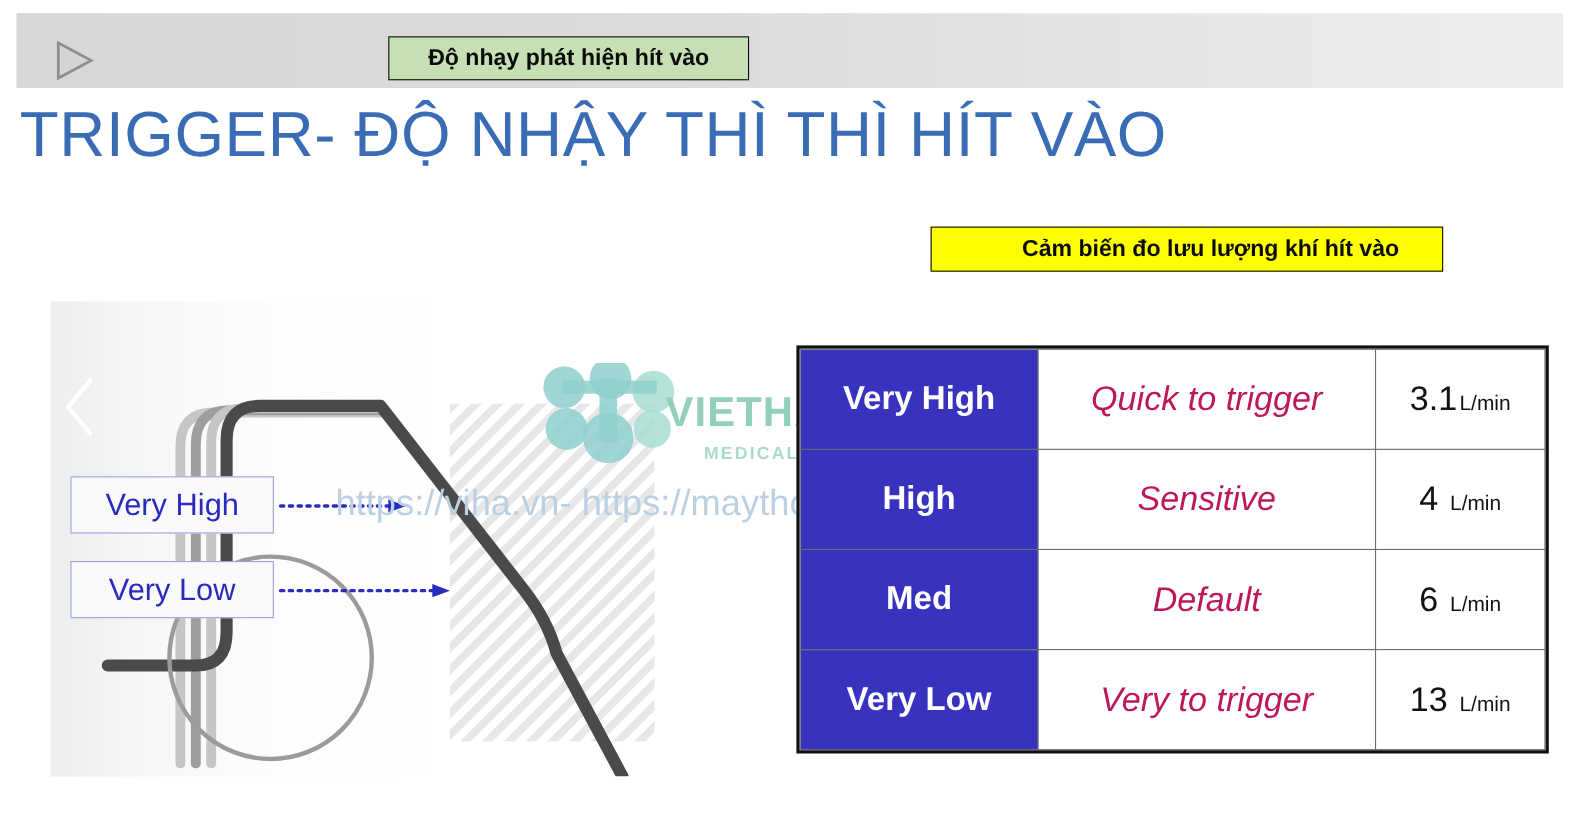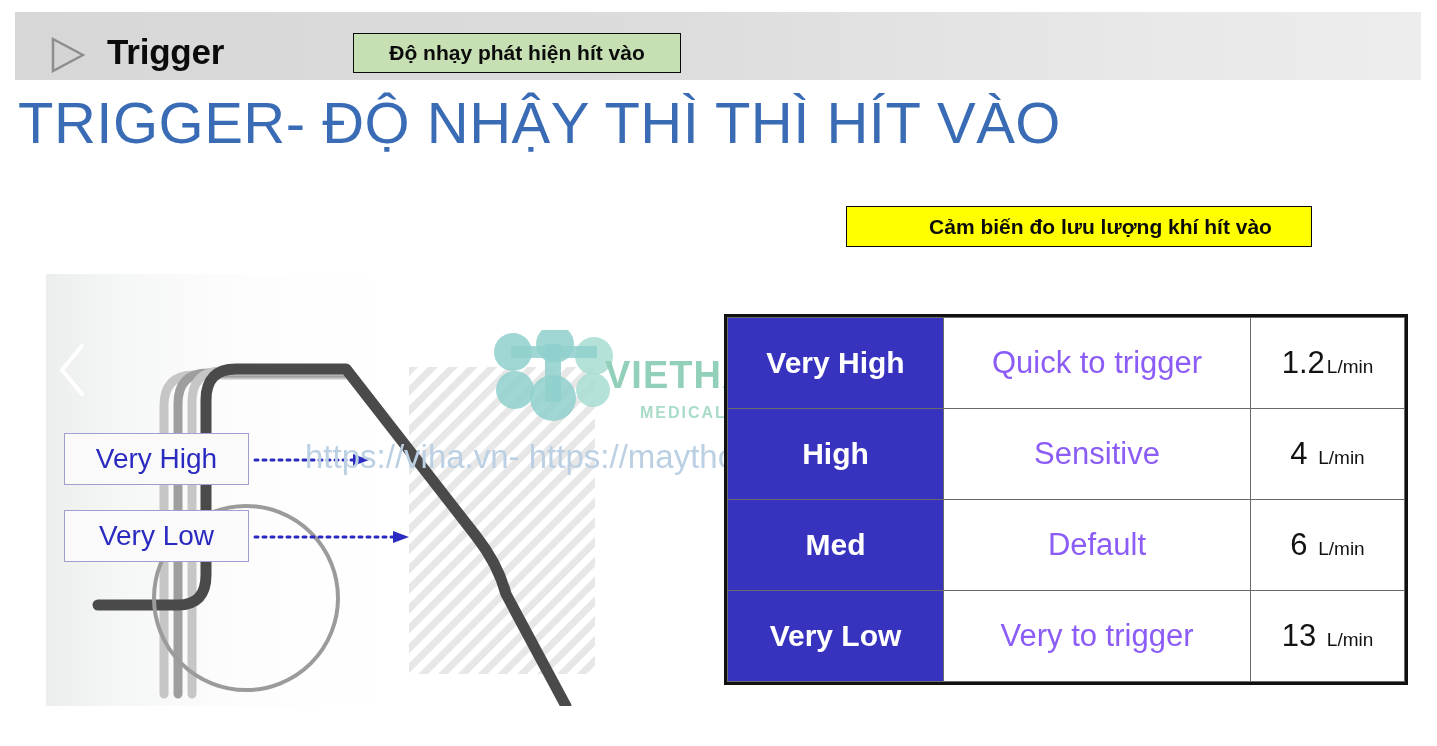--- a/index.html
+++ b/index.html
@@ -222,23 +222,24 @@
   .col-level {
     width: 215px;
     background: #3833bf;
     color: #ffffff;
     font-size: 30px;
     font-weight: bold;
     font-family: "Liberation Sans", sans-serif;
   }
   .col-desc {
     width: 306px;
-    color: #8b5cf6;
+    color: #be185d;
     font-size: 31px;
     font-family: "Liberation Sans", sans-serif;
+    font-style: italic;
   }
   .col-value {
     color: #121212;
     font-family: "Liberation Sans", sans-serif;
     font-size: 31px;
     white-space: nowrap;
   }
   .col-value .unit {
     font-size: 19px;
     padding-left: 2px;
@@ -246,21 +247,20 @@
 </style>
 </head>
 <body>
 
 <div id="header-bar">
   <div id="play-triangle">
     <svg width="34" height="36" viewBox="0 0 34 36">
       <polygon points="2,2 32,18 2,34" fill="#d4d4d4" stroke="#8d8d8d" stroke-width="2.5"></polygon>
     </svg>
   </div>
-  <div id="header-title">Trigger</div>
   <div id="green-callout">
     <span id="green-callout-text">Độ nhạy phát hiện hít vào</span>
   </div>
 </div>
 
 <div id="slide-title">TRIGGER- ĐỘ NHẬY THÌ THÌ HÍT VÀO</div>
 
 <div id="yellow-callout">
   <span id="yellow-callout-text">Cảm biến đo lưu lượng khí hít vào</span>
 </div>
@@ -329,21 +329,21 @@
   <div class="wm-sub">MEDICAL</div>
 </div>
 
 <div id="sensitivity-table">
   <table>
     <tbody>
       <tr>
         <td class="col-level">Very High</td>
         <td class="col-desc">Quick to trigger</td>
         <td class="col-value">
-          <span>1.2</span><span class="unit">L/min</span>
+          <span>3.1</span><span class="unit">L/min</span>
         </td>
       </tr>
       <tr>
         <td class="col-level">High</td>
         <td class="col-desc">Sensitive</td>
         <td class="col-value">
           <span>4</span> <span class="unit">L/min</span>
         </td>
       </tr>
       <tr>

